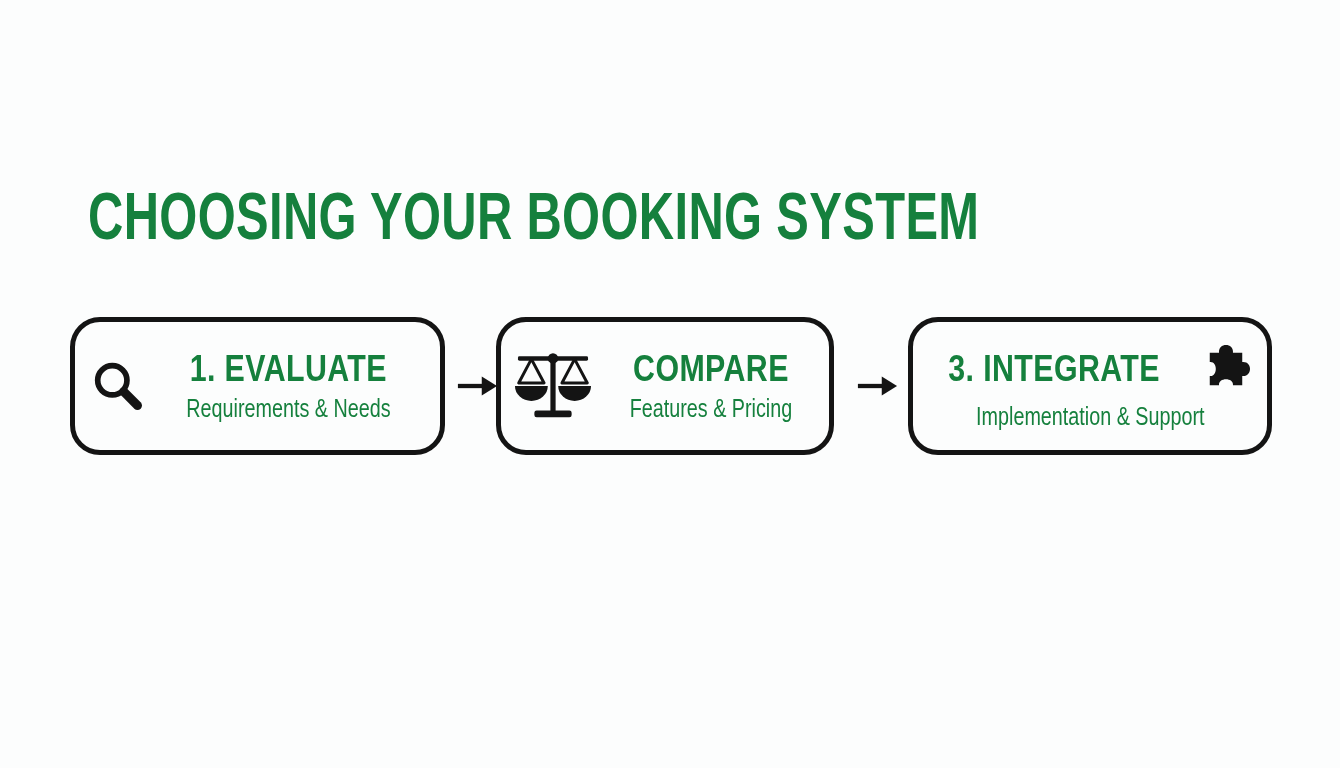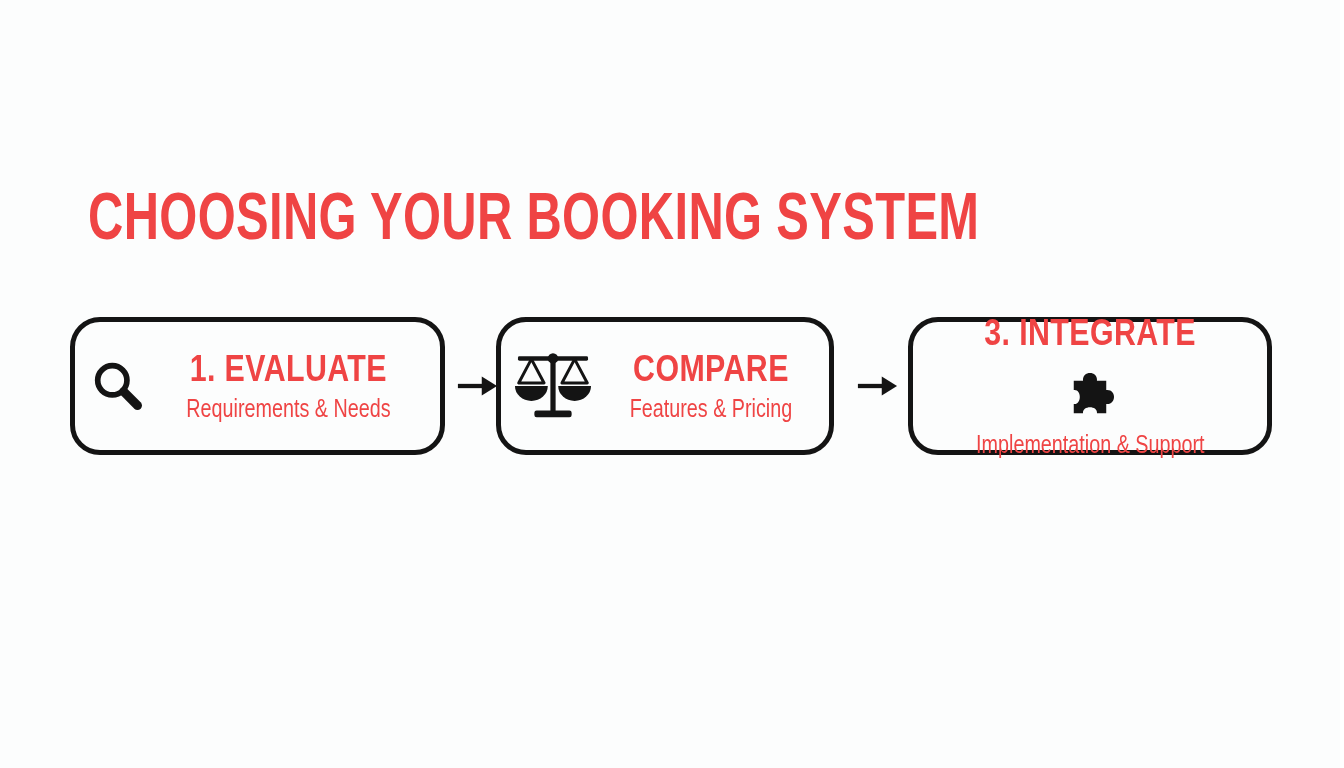--- a/index.html
+++ b/index.html
@@ -1,35 +1,35 @@
 <!DOCTYPE html>
 <html><head>
 <meta charset="utf-8">
 <style>
   html,body{margin:0;padding:0;}
   .stage{
     position:relative;width:1340px;height:768px;overflow:hidden;
-    background:#fcfdfd;color:#ef4444;
+    background:#fcfdfd;color:#15803d;
     font-family:"Liberation Sans", sans-serif;
   }
   .page-title{
     position:absolute;left:88px;top:134px;
     font-size:66px;font-weight:700;letter-spacing:.5px;white-space:nowrap;
     transform:scaleX(.74);transform-origin:left center;
   }
   .step{
     position:absolute;top:317px;height:138px;box-sizing:border-box;
     border:5px solid #141414;border-radius:30px;background:transparent;
     display:flex;align-items:center;justify-content:center;gap:10px;
   }
   .step-1{left:70px;width:375px;}
   .step-2{left:496px;width:338px;}
   .step-3{left:908px;width:364px;}
   .txt{display:flex;flex-direction:column;align-items:center;}
-  .trow{display:flex;align-items:center;gap:14px;flex-direction:column;}
+  .trow{display:flex;align-items:center;gap:14px;}
   .step-title{
     font-size:37px;font-weight:700;letter-spacing:.5px;white-space:nowrap;
     display:inline-block;transform:scaleX(.82);
   }
   .step-sub{
     font-size:26px;font-weight:400;white-space:nowrap;margin-top:3px;
     display:inline-block;transform:scaleX(.76);
   }
   .icon{flex:0 0 auto;display:block;}
   .icon *{fill:#141414;}

